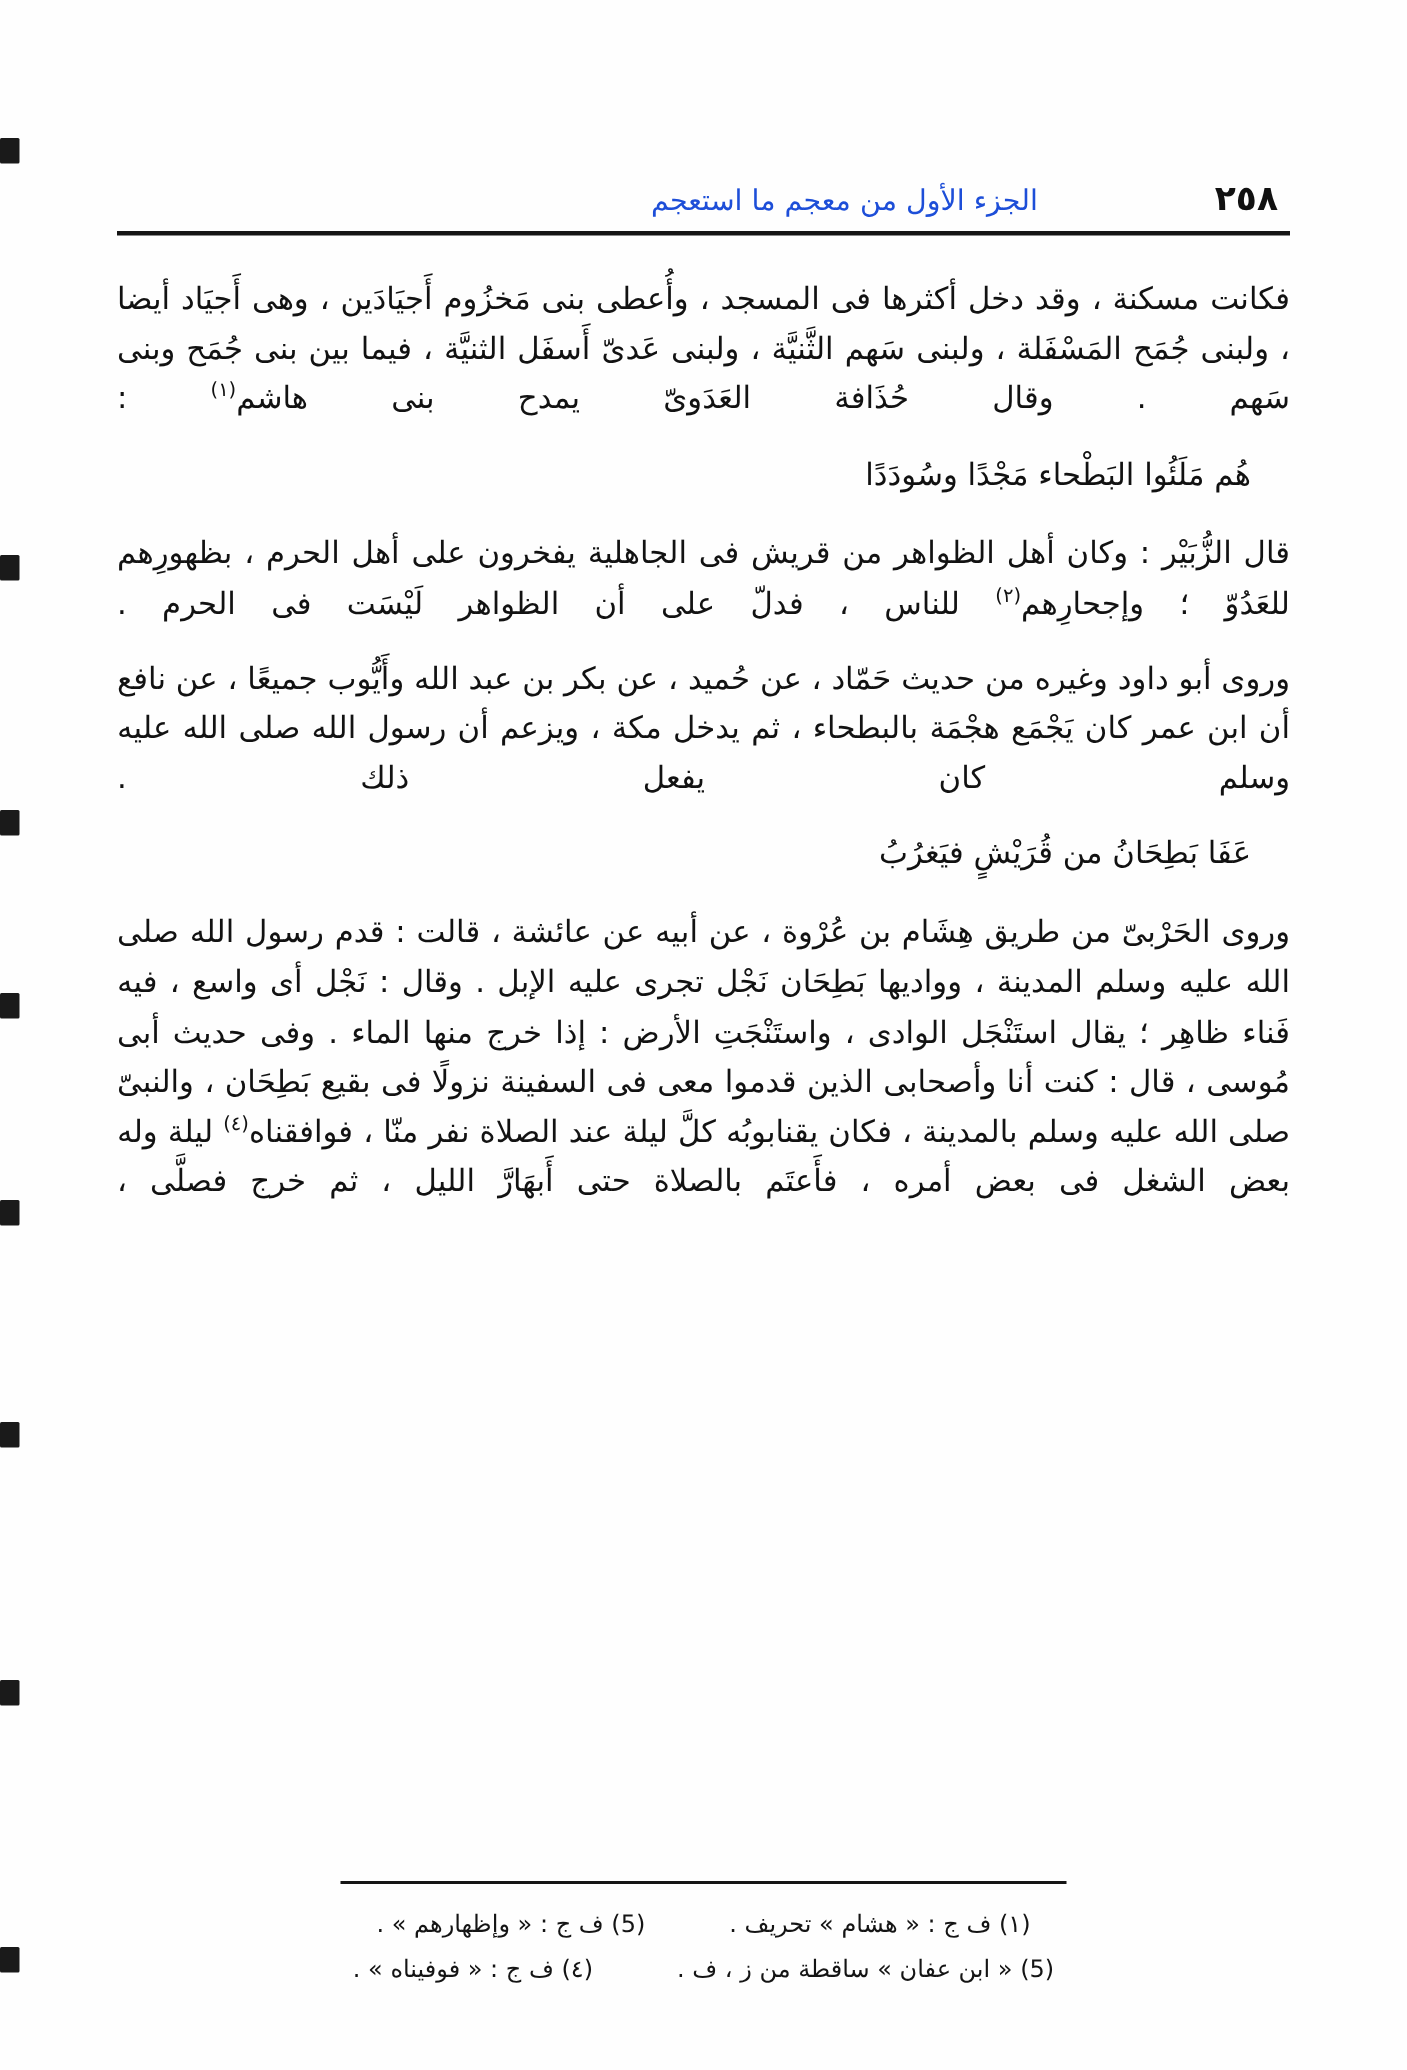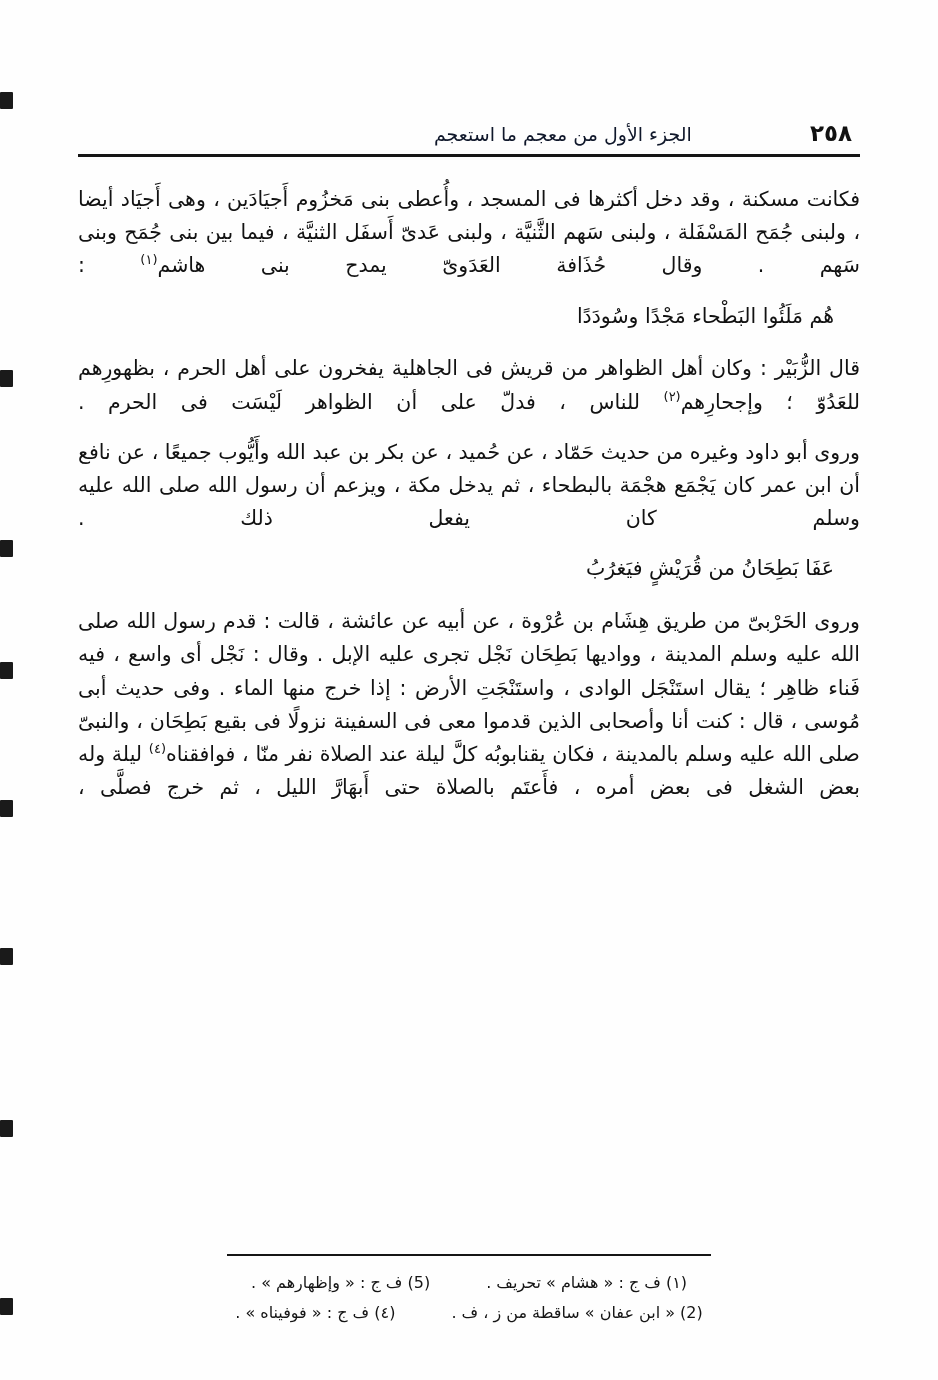--- a/index.html
+++ b/index.html
@@ -46,21 +46,21 @@
     margin-bottom: 8px;
   }
   .page-number {
     font-size: 23px;
     font-weight: bold;
     letter-spacing: 1px;
     color: #111;
   }
   .running-head {
     font-size: 19px;
-    color: #0f172a;
+    color: #1d4ed8;
   }
 
   .rule {
     height: 3px;
     background: #151515;
     width: 100%;
     margin: 6px 0 26px 0;
   }
   .rule.thin {
     height: 2px;
@@ -181,19 +181,19 @@
     </div>
   </div>
 
   <div class="footnotes">
     <div class="rule thin"></div>
     <div class="footnote-row">
       <span class="fn">(١) ف ج : « هشام » تحريف .</span>
       <span class="fn">(5) ف ج : « وإظهارهم » .</span>
     </div>
     <div class="footnote-row">
-      <span class="fn">(2) « ابن عفان » ساقطة من ز ، ف .</span>
+      <span class="fn">(5) « ابن عفان » ساقطة من ز ، ف .</span>
       <span class="fn">(٤) ف ج : « فوفيناه » .</span>
     </div>
     <div class="catchword"></div>
   </div>
 
 </div>
 
 </body></html>

